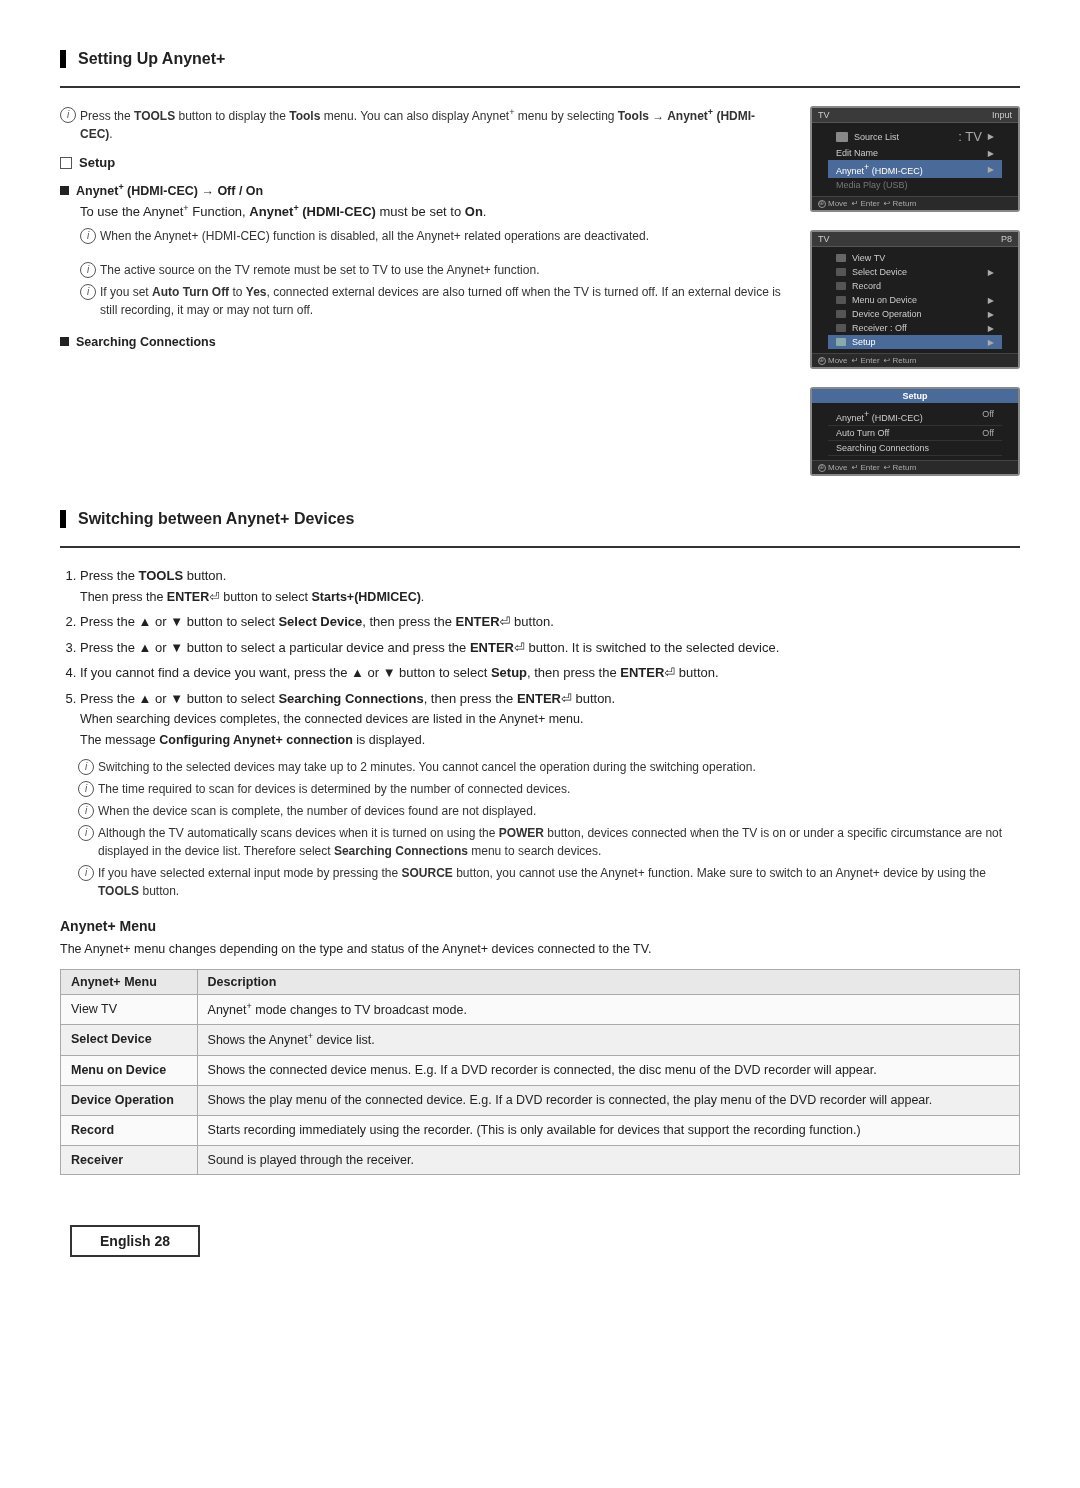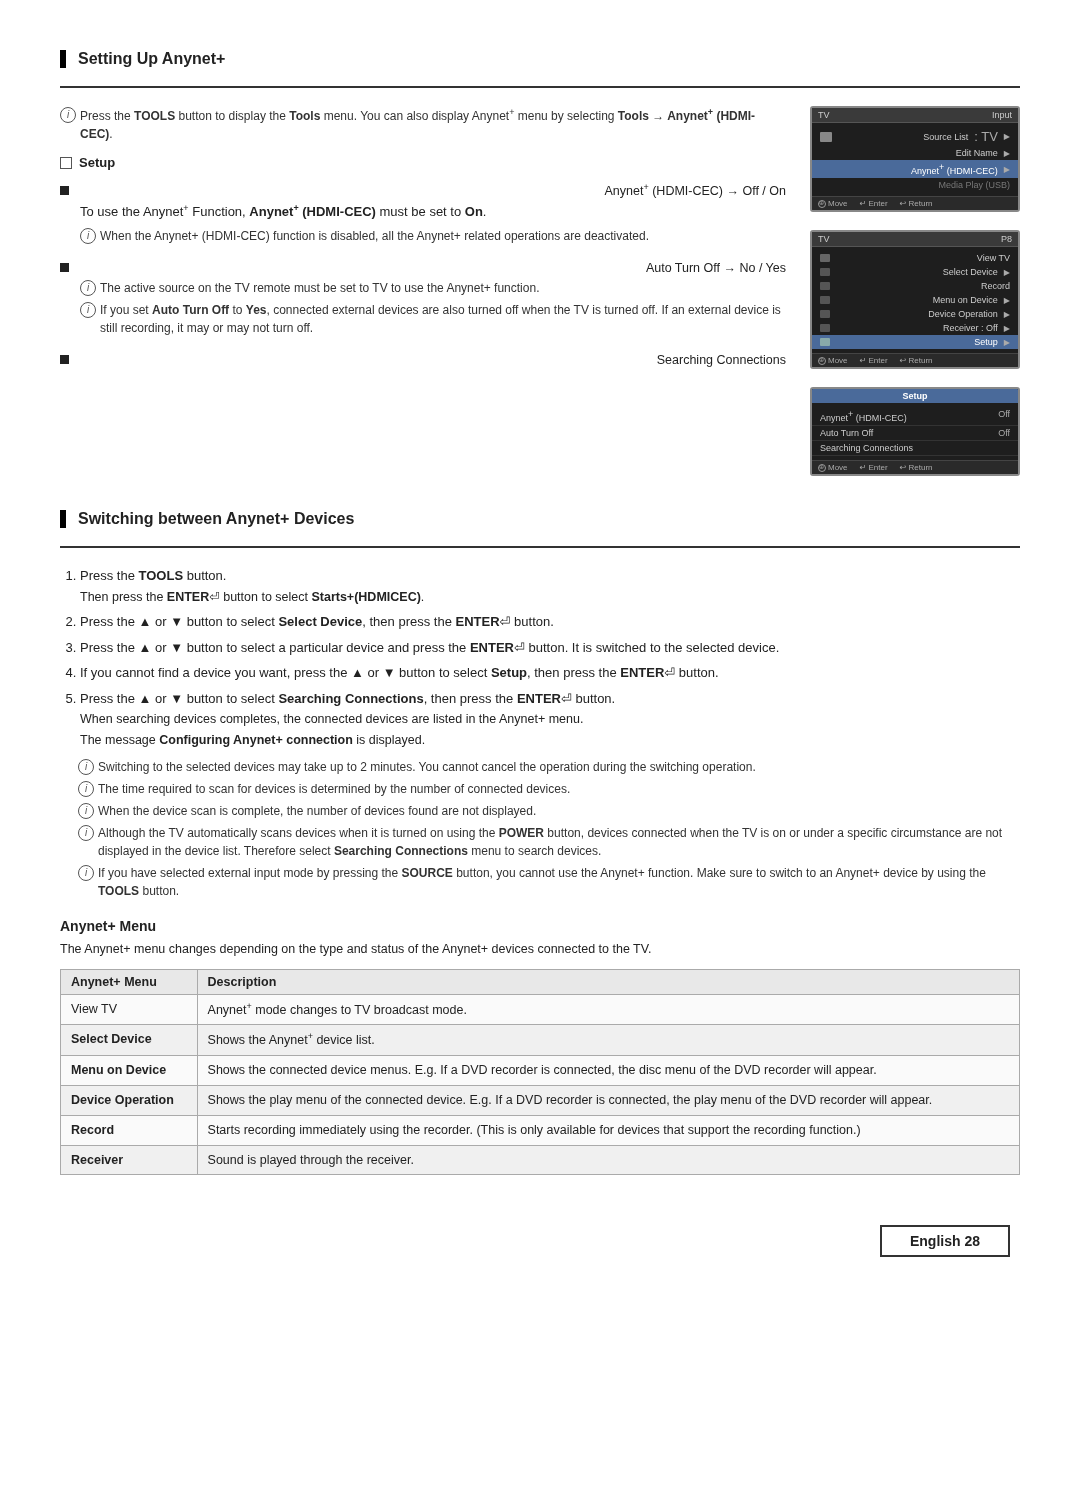--- a/index.html
+++ b/index.html
@@ -63,26 +63,25 @@
     }
     .note-row .note-icon {
       margin-top: 1px;
     }
     .note-text {
       font-size: 12px;
       color: #333;
       line-height: 1.5;
     }
     .sub-section-title {
-      font-weight: normal;
+      font-weight: bold;
       font-size: 12.5px;
       margin: 12px 0 4px 0;
       display: flex;
       align-items: center;
-      justify-content: space-between;
     }
     .black-square {
       display: inline-block;
       width: 9px;
       height: 9px;
       background: #222;
       margin-right: 7px;
       flex-shrink: 0;
     }
     .setup-label {
@@ -118,22 +117,21 @@
       color: #ccc;
       font-size: 9px;
       padding: 2px 6px;
       display: flex;
       justify-content: space-between;
       border-bottom: 1px solid #555;
       gap: 33px;
     }
     .tv-menu {
       background: #1e1e1e;
-      padding: 4px 0;
-      text-align: right;
+      padding: 4px 16px;
     }
     .tv-menu-item {
       display: flex;
       align-items: center;
       padding: 2px 8px;
       color: #ccc;
       font-size: 9px;
       gap: 6px;
     }
     .tv-menu-item.selected, .tv-menu-item.highlighted {
@@ -148,21 +146,21 @@
       height: 10px;
       background: #666;
       border-radius: 1px;
       display: inline-block;
       flex-shrink: 0;
     }
     .tv-footer {
       background: #2a2a2a;
       padding: 2px 6px;
       display: flex;
-      gap: 12px;
+      gap: 4px;
       font-size: 8px;
       color: #aaa;
       border-top: 1px solid #444;
     }
     .tv-footer span { display: flex; align-items: center; gap: 2px; }
     .dot-nav {
       display: inline-block;
       width: 8px;
       height: 8px;
       border: 1px solid #999;
@@ -234,21 +232,21 @@
       border: 1px solid #aaa;
       padding: 5px 10px;
       vertical-align: top;
       line-height: 1.5;
     }
     .anynet-table tr:nth-child(odd) td { background: #fafafa; }
     .anynet-table tr:nth-child(even) td { background: #f0f0f0; }
 
     
     .page-footer {
-      text-align: right;
+      text-align: left;
       margin-top: 40px;
       padding: 10px;
     }
     .page-footer .footer-badge {
       display: inline-block;
       border: 2px solid #333;
       padding: 6px 28px;
       font-size: 14px;
       font-weight: bold;
     }
@@ -290,24 +288,20 @@
         <p class="indent1">
           To use the Anynet<sup>+</sup> Function, <b>Anynet<sup>+</sup> (HDMI-CEC)</b> must be set to <b>On</b>.
         </p>
         <div class="note-row indent1">
           <span class="note-icon">i</span>
           <span class="note-text">When the Anynet+ (HDMI-CEC) function is disabled, all the Anynet+ related operations are deactivated.</span>
         </div>
       </div>
 
       <div class="anynet-menu-section">
-        <div class="sub-section-title">
-          <span class="black-square"></span>
-          <span>Auto Turn Off → No / Yes</span>
-        </div>
         <div class="note-row indent1">
           <span class="note-icon">i</span>
           <span class="note-text">The active source on the TV remote must be set to TV to use the Anynet+ function.</span>
         </div>
         <div class="note-row indent1">
           <span class="note-icon">i</span>
           <span class="note-text">
             If you set <b>Auto Turn Off</b> to <b>Yes</b>, connected external devices are also turned off when the TV is turned off. If an external device is still recording, it may or may not turn off.
           </span>
         </div>

